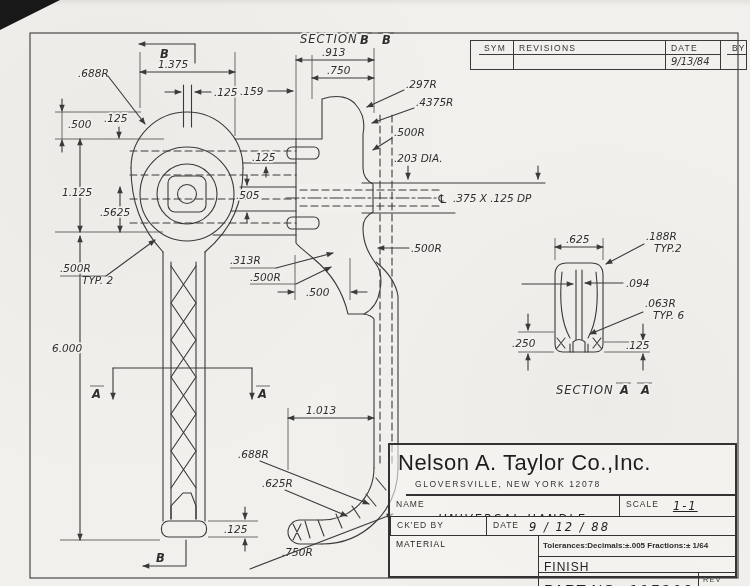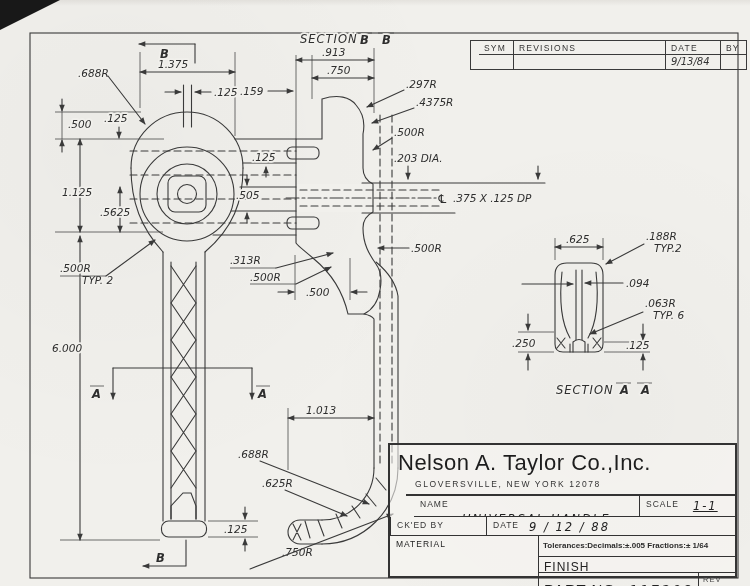--- a/index.html
+++ b/index.html
@@ -19,31 +19,31 @@
            paint-order:stroke;stroke:#f1f0ec;stroke-width:3.5px;stroke-linejoin:round;}
   svg text.cap{font-size:11.5px;letter-spacing:1px;}
   svg text.letter{font-size:11.5px;font-weight:bold;}
   svg text.cl{font-size:12px;}
   
   .rev-table{position:absolute;left:470px;top:40px;width:267px;height:28px;
     border:1.5px solid #3a3a3a;display:grid;grid-template-columns:35px 152px 55px 1fr;
     grid-template-rows:14px 1fr;font-size:8.5px;letter-spacing:1.2px;color:#333;padding-left:8px;}
   .rev-table>div{border-right:1px solid #3a3a3a;border-bottom:1px solid #3a3a3a;
     padding:2px 0 0 5px;overflow:hidden;white-space:nowrap;}
-  .rev-table>div:nth-child(4n){border-right:none;}
+  .rev-table>div:nth-child(4n){border-right:none;margin-left:6px;}
   .rev-table>div:nth-child(n+5){border-bottom:none;}
   .rev-date{font:italic 10px "DejaVu Sans",sans-serif;letter-spacing:0;padding-top:1px !important;}
   
   .titleblock{position:absolute;left:388px;top:443px;width:349px;height:135px;
     border:2px solid #333;box-sizing:border-box;background:rgba(246,245,241,.6);}
   .tb-company{height:27px;font-size:22px;letter-spacing:.5px;padding:5px 0 0 8px;color:#1d1d1d;}
   .tb-address{height:15px;font-size:8.5px;letter-spacing:1.6px;padding:2px 0 0 9px;
     border-bottom:2px solid #333;color:#333;margin-left:16px;}
   .tb-row{display:flex;border-bottom:1.5px solid #333;box-sizing:border-box;}
-  .tb-name-row{height:21px;margin-left:24px;}
+  .tb-name-row{height:21px;}
   .tb-drawn-row{height:19px;}
   .tb-cell{box-sizing:border-box;padding:3px 0 0 6px;font-size:8.5px;letter-spacing:1px;
     color:#333;white-space:nowrap;overflow:hidden;}
   .bl{border-left:1.5px solid #333;}
   .hw{font:italic 11.5px "DejaVu Sans",sans-serif;letter-spacing:2px;color:#222;}
   .script{font:italic 13px "DejaVu Serif",serif;letter-spacing:1px;}
   .tb-bottom{display:flex;height:70px;}
   .tb-material{width:149px;box-sizing:border-box;padding:3px 0 0 6px;font-size:8.5px;
     letter-spacing:1px;border-right:1.5px solid #333;}
   .tb-right{flex:1;display:flex;flex-direction:column;}
@@ -269,21 +269,21 @@
     <div class="rev-date">9/13/84</div>
     <div></div>
   </div>
 
   <div class="titleblock">
     <div class="tb-company">Nelson A. Taylor Co.,Inc.</div>
     <div class="tb-address">GLOVERSVILLE, NEW YORK 12078</div>
     <div class="tb-row tb-name-row">
       <div class="tb-cell" style="width:42px;">NAME</div>
       <div class="tb-cell hw" style="flex:1;padding-top:16px;">UNIVERSAL HANDLE</div>
-      <div class="tb-cell bl" style="width:96px;display:flex;">
+      <div class="tb-cell bl" style="width:116px;display:flex;">
         <span>SCALE</span>
         <span class="hw" style="margin-left:14px;text-decoration:underline;">1-1</span>
       </div>
     </div>
     <div class="tb-row tb-drawn-row">
       <div class="tb-cell bl" style="width:96px;">CK'ED BY</div>
       <div class="tb-cell bl" style="flex:1;display:flex;">
         <span>DATE</span>
         <span class="hw" style="margin-left:10px;">9 / 12 / 88</span>
       </div>

